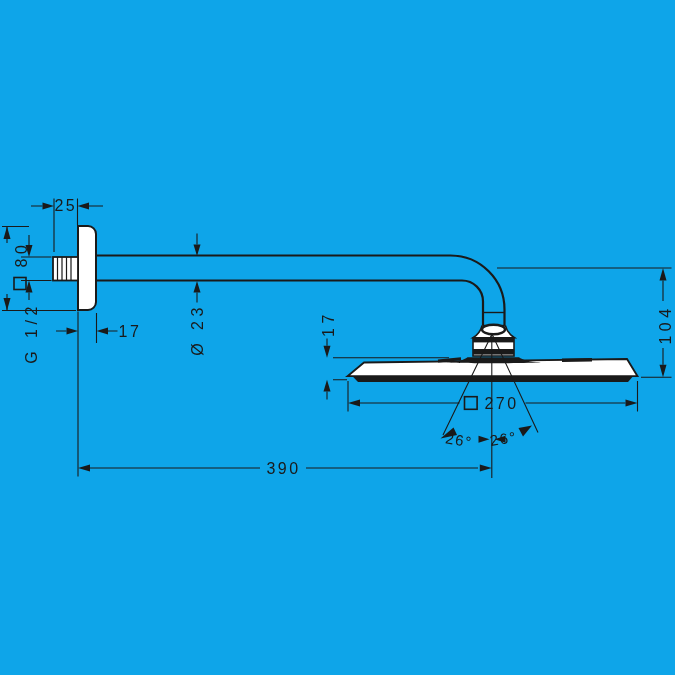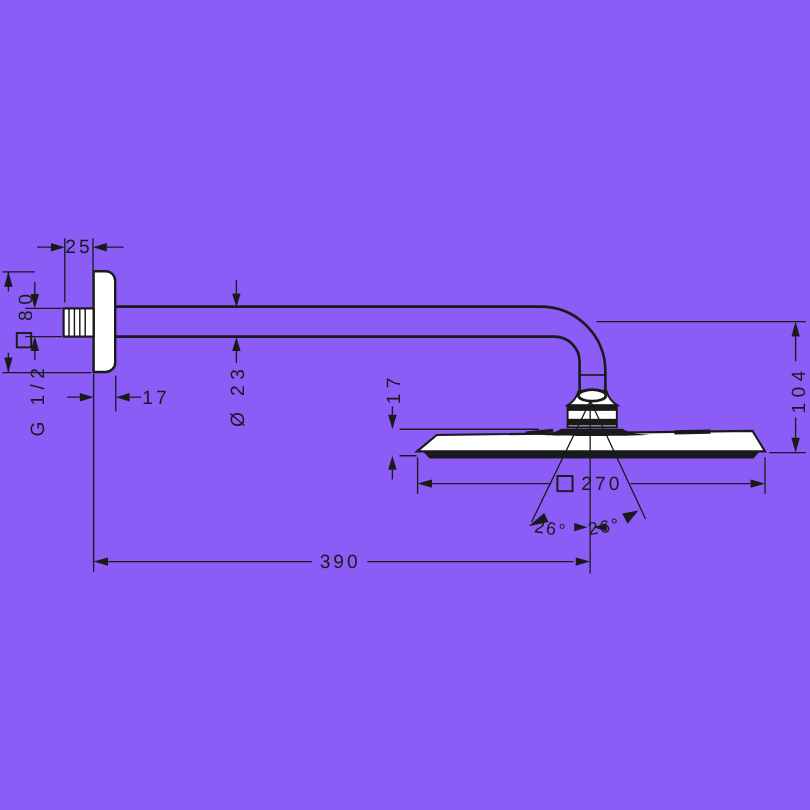--- a/index.html
+++ b/index.html
@@ -1,16 +1,16 @@
 <!DOCTYPE html>
 <html><head>
 <meta charset="utf-8">
 <style>
   html,body { margin:0; padding:0; background:#ffffff; }
-  .stage { position:relative; width:675px; height:675px; background:#8b5cf6; overflow:hidden; }
+  .stage { position:relative; width:675px; height:675px; background:#0ea5e9; overflow:hidden; }
   svg { display:block; }
   .obj { stroke:#1a1a1a; fill:#ffffff; }
   .obj-line { stroke:#1a1a1a; fill:none; }
   .filldark { fill:#1a1a1a; stroke:none; }
   .dim { stroke:#1a1a1a; stroke-width:1.1; fill:none; }
   .arrow { fill:#1a1a1a; stroke:none; }
   .sq { stroke:#1a1a1a; stroke-width:1.6; fill:none; }
   text.dimtxt {
     font-family:"Liberation Sans", sans-serif;
     font-size:16px;

